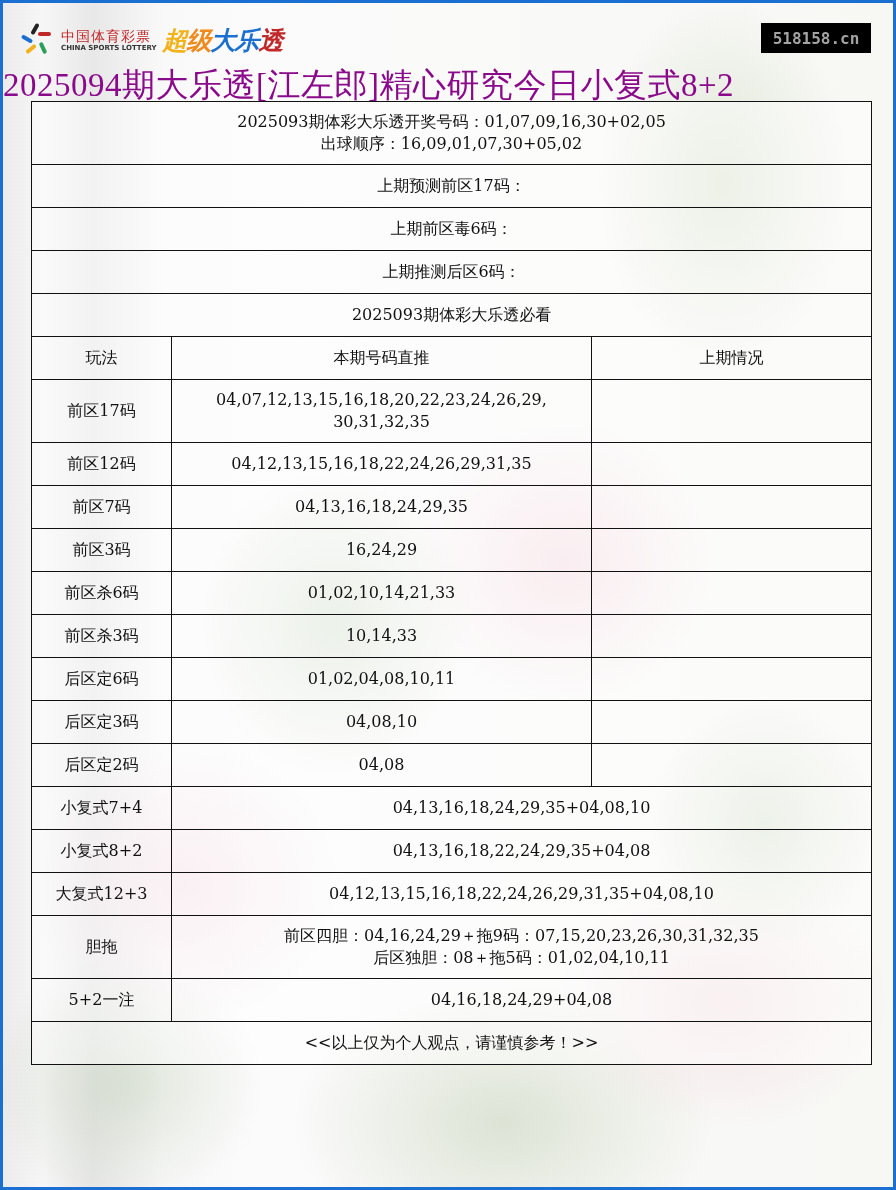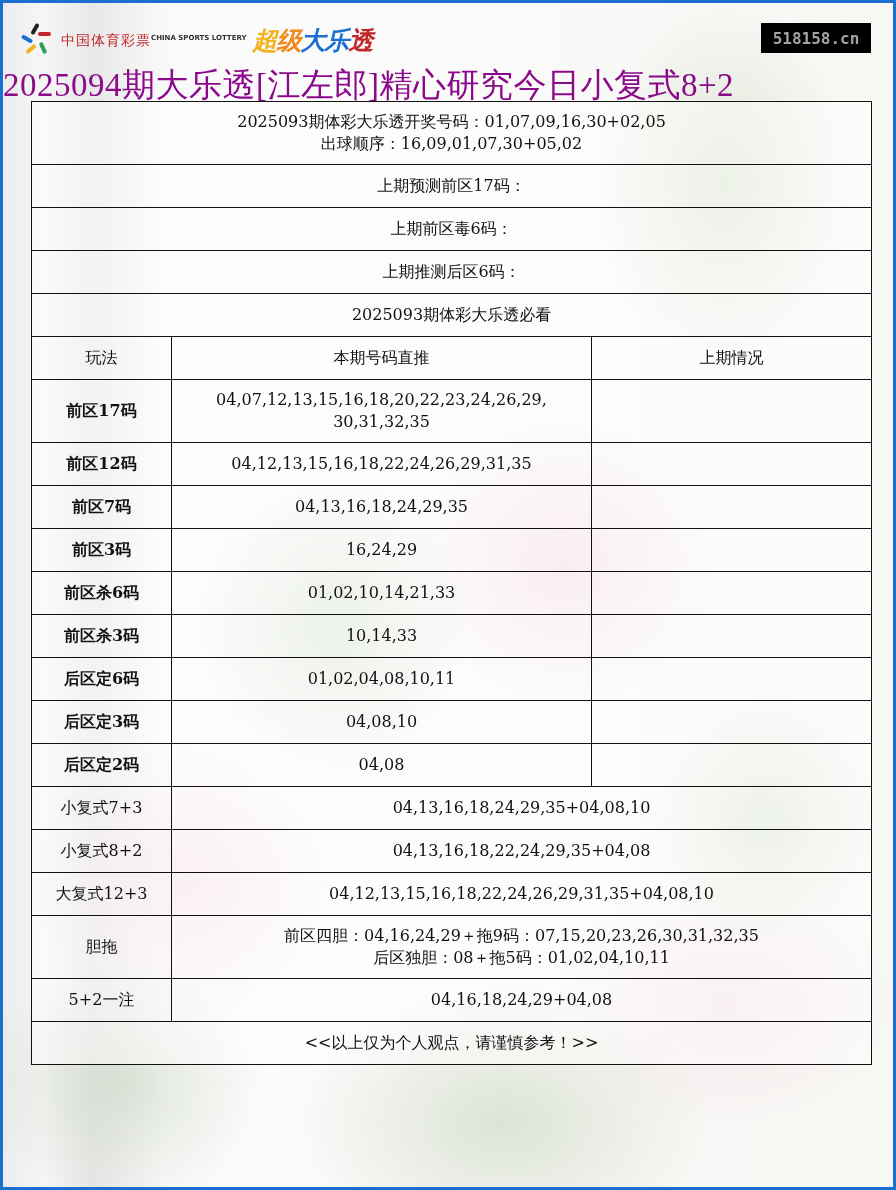--- a/index.html
+++ b/index.html
@@ -22,21 +22,21 @@
       radial-gradient(ellipse 200px 180px at 120px 1080px, rgba(190,205,180,0.45), transparent 70%),
       linear-gradient(90deg, #ececec 0px, #f6f6f6 40px, #e8e8e8 90px, #f9f9f9 160px, #fbfbfb 260px, #f7f7f4 100%);
     overflow: hidden;
   }
   .logo {
     position: absolute; left: 18px; top: 20px; height: 34px;
     display: flex; align-items: center;
   }
   .logo-mark { width: 34px; height: 34px; position: relative; }
   .logo-mark span { position: absolute; width: 14px; height: 4px; border-radius: 2px; }
-  .logo-text { margin-left: 6px; display: flex; flex-direction: row; line-height: 1; }
+  .logo-text { margin-left: 6px; display: flex; flex-direction: column; line-height: 1; }
   .logo-cn { font-family: "DejaVu Sans", sans-serif; font-size: 14px; color: #c0282a; letter-spacing: 1px; }
   .logo-en { font-family: "DejaVu Sans", sans-serif; font-size: 7px; color: #333; font-weight: bold; margin-top: 2px; }
   .logo-brand {
     margin-left: 6px; font-family: "DejaVu Sans", sans-serif; font-weight: bold; font-style: italic;
     font-size: 25px; letter-spacing: -1px;
   }
   .site-badge {
     position: absolute; right: 22px; top: 20px; width: 110px; height: 30px;
     background: #000; color: #a3a3a3; font-family: "DejaVu Sans Mono", "Liberation Mono", monospace;
     font-size: 16px; font-weight: bold; display: flex; align-items: center; justify-content: center;
@@ -51,21 +51,21 @@
     border-collapse: collapse; table-layout: fixed;
     font-family: "DejaVu Serif", "Liberation Serif", serif; font-size: 16px; color: #111;
   }
   table.main td {
     border: 1.5px solid #111; text-align: center; vertical-align: middle;
     padding: 0 4px; line-height: 22px; background: rgba(255,255,255,0.45);
   }
   td.left { text-align: left; }
   .row-h43 td { height: 42px; }
   .row-h64 td { height: 62px; }
-  .label { font-weight: bold; }
+  .label { font-weight: normal; }
 </style>
 </head>
 <body>
 
 <div class="frame">
 
   <div class="logo">
     <div class="logo-mark">
       <span style="left:8px;top:4px;background:#222;transform:rotate(-60deg);width:12px;"></span>
       <span style="left:17px;top:9px;background:#c0282a;width:13px;"></span>
@@ -158,21 +158,21 @@
         <td class="label">后区定3码</td>
         <td>04,08,10</td>
         <td></td>
       </tr>
       <tr class="row-h43">
         <td class="label">后区定2码</td>
         <td>04,08</td>
         <td></td>
       </tr>
       <tr class="row-h43">
-        <td>小复式7+3</td>
+        <td>小复式7+4</td>
         <td colspan="2">04,13,16,18,24,29,35+04,08,10</td>
       </tr>
       <tr class="row-h43">
         <td>小复式8+2</td>
         <td colspan="2">04,13,16,18,22,24,29,35+04,08</td>
       </tr>
       <tr class="row-h43">
         <td>大复式12+3</td>
         <td colspan="2">04,12,13,15,16,18,22,24,26,29,31,35+04,08,10</td>
       </tr>

